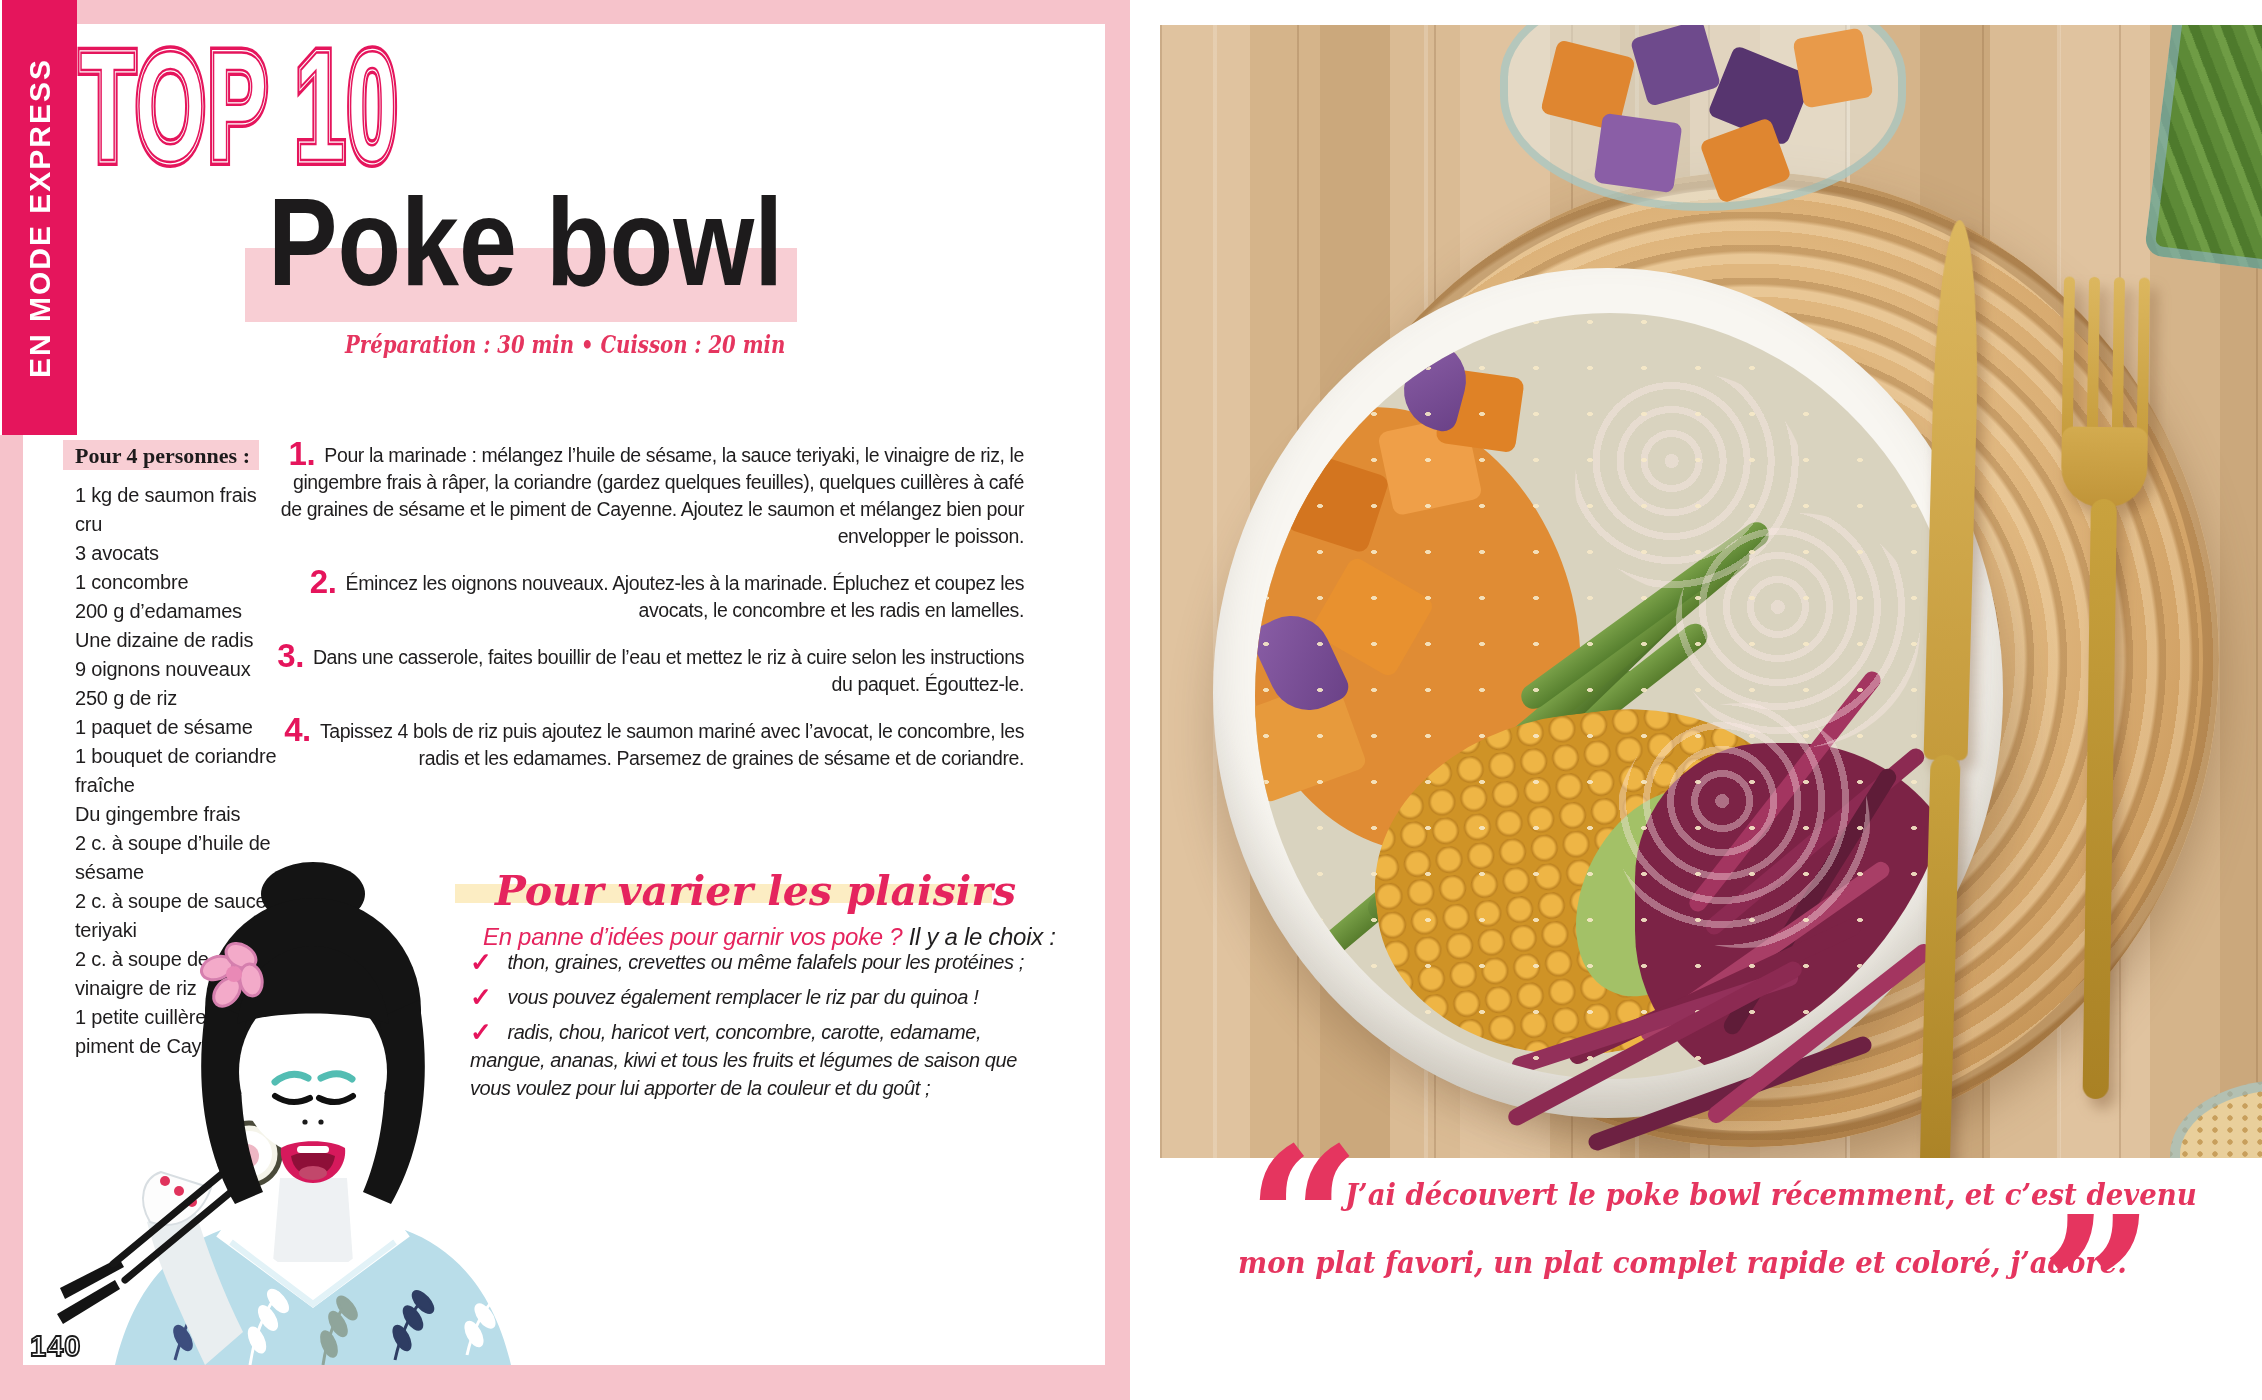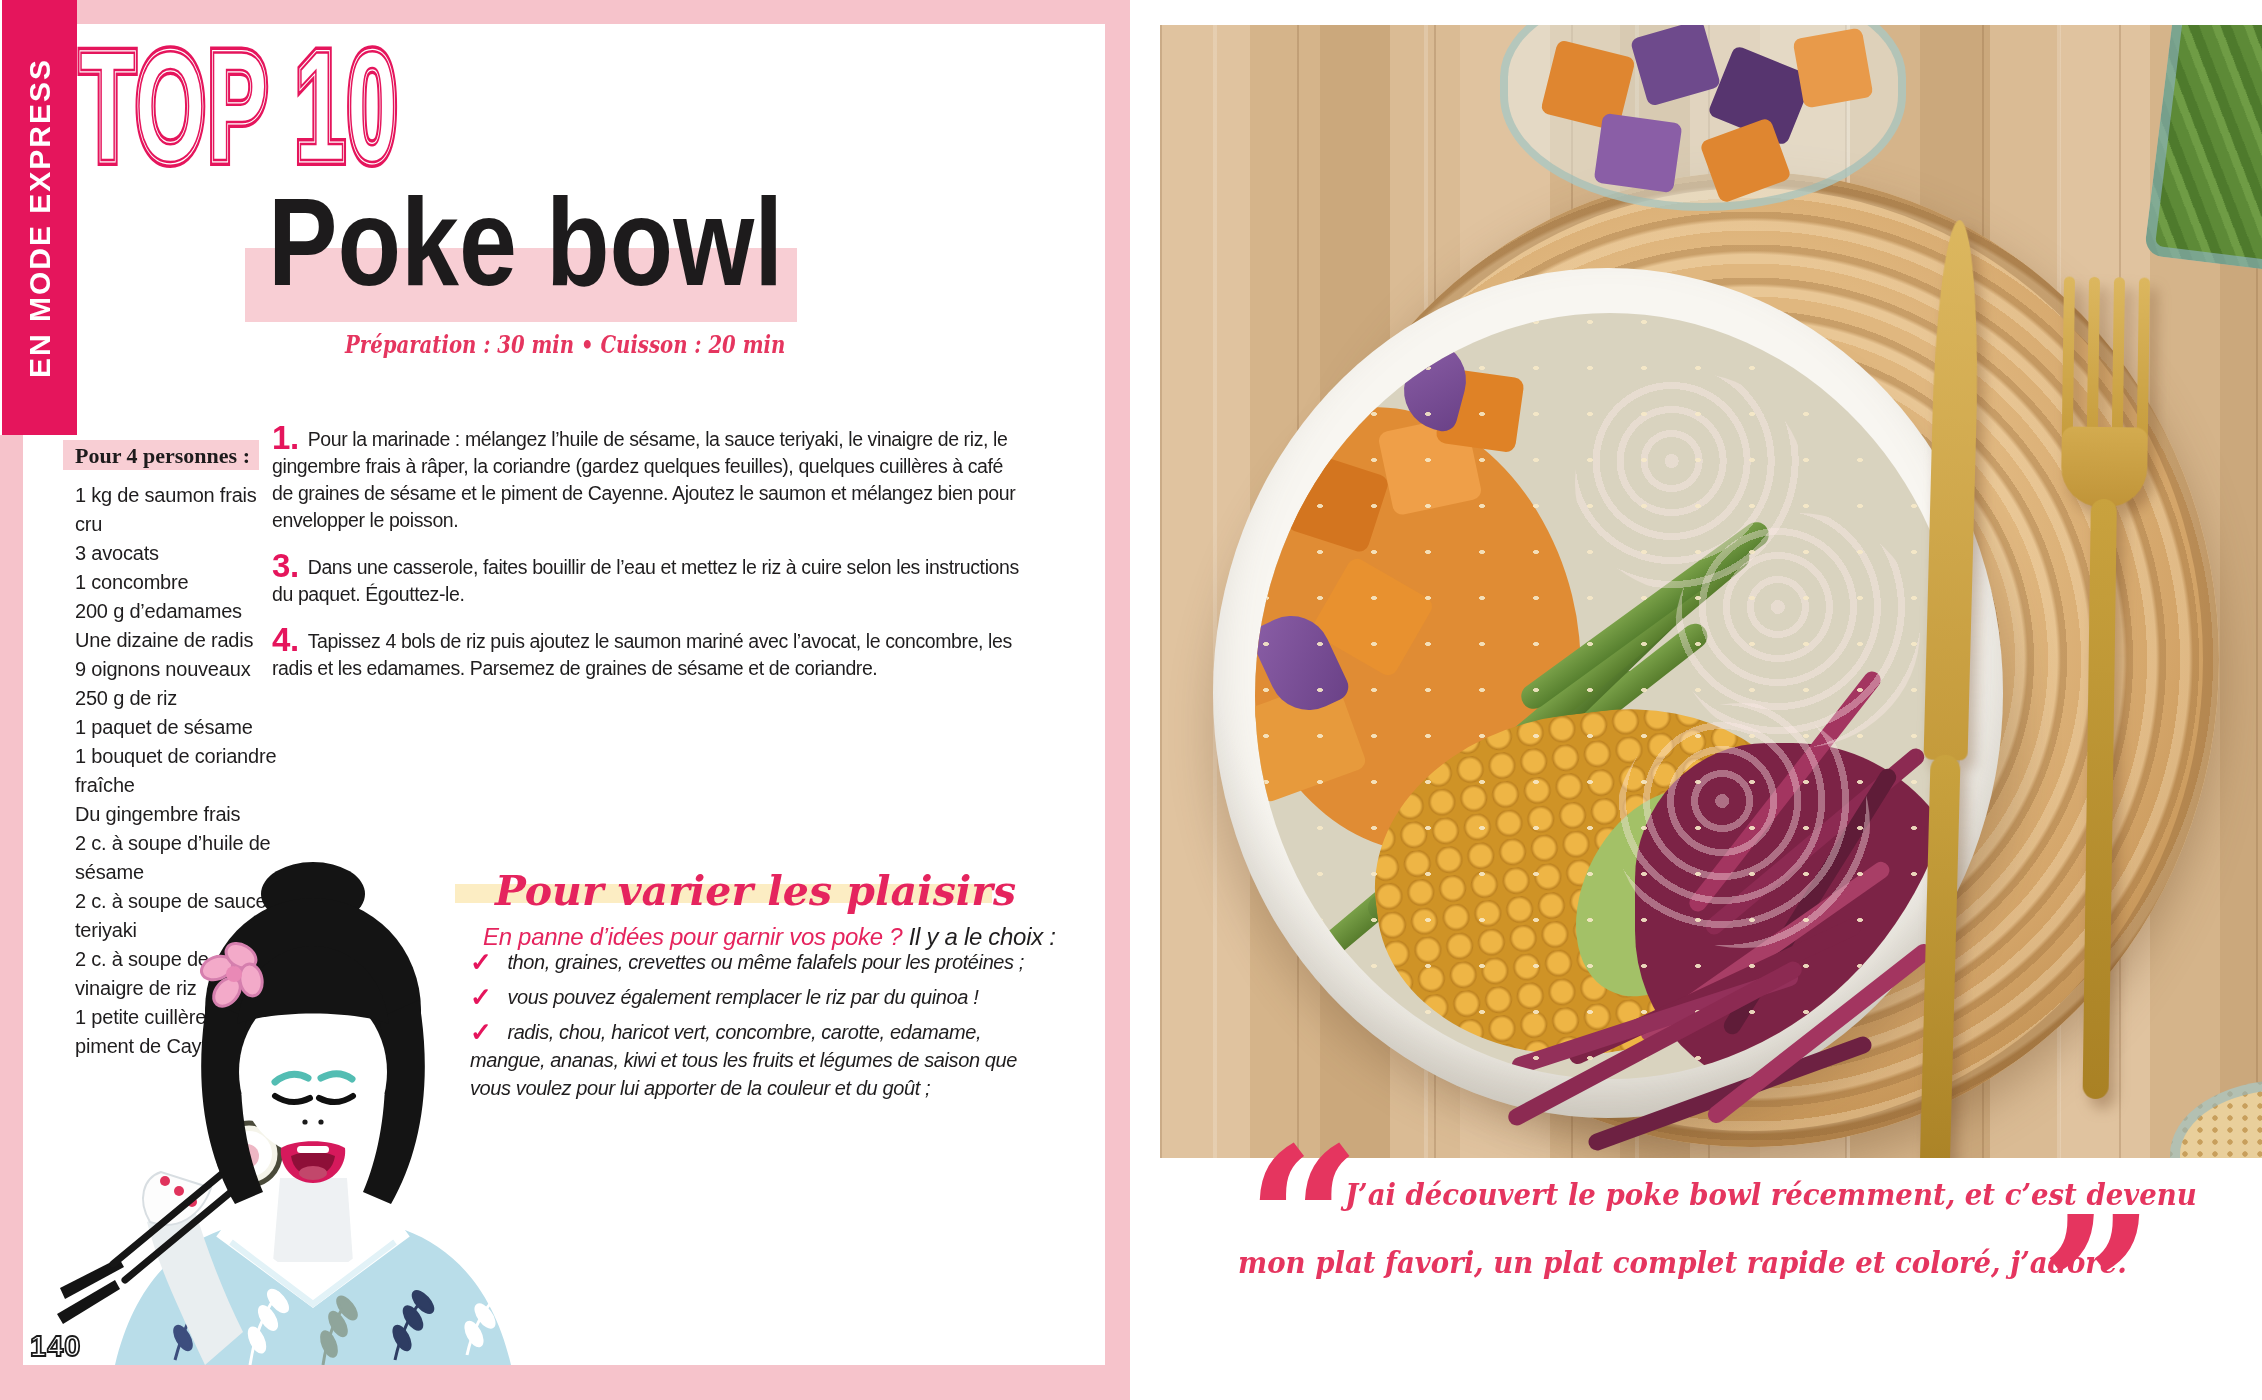--- a/index.html
+++ b/index.html
@@ -34,21 +34,21 @@
   .meta{position:absolute;left:345px;top:330px;font-family:"DejaVu Serif",serif;font-style:italic;
     font-weight:700;font-size:24px;color:#e5355f;transform:scaleX(.82);transform-origin:left top;white-space:nowrap;}
 
   
   .ing-band{position:absolute;left:63px;top:440px;width:196px;height:30px;background:#f8ced4;}
   .ing-head{position:absolute;left:75px;top:443px;margin:0;font-size:22px;font-weight:700;color:#1d1b1c;font-family:Liberation Serif, serif;}
   .ing-list{position:absolute;left:75px;top:481px;width:205px;}
   .ing-list p{margin:0;font-size:20px;line-height:29px;letter-spacing:-0.2px;}
 
   
-  .steps{position:absolute;left:272px;top:424px;width:752px;}
+  .steps{position:absolute;left:272px;top:440px;width:752px;text-align:right;}
   .step{margin:0 0 18px 0;font-size:19.5px;line-height:27px;letter-spacing:-0.4px;}
   .step-num{font-size:33px;font-weight:700;color:#e5155c;margin-right:9px;line-height:27px;vertical-align:-3px;}
 
   
   .var-band{position:absolute;left:455px;top:884px;width:537px;height:19px;background:#fcedc3;}
   .var-title{position:absolute;left:478px;top:850px;margin:17px;font-family:"DejaVu Serif",serif;
     font-style:italic;font-weight:700;font-size:41px;color:#e5245e;white-space:nowrap;z-index:2;}
   .var-intro{position:absolute;left:470px;top:910px;margin:13px;font-style:italic;font-size:24px;letter-spacing:-0.3px;}
   .var-intro-pink{color:#e5245e;}
   .var-intro-rest{color:#1f1d1e;}
@@ -162,20 +162,21 @@
     <p>1 bouquet de coriandre fraîche</p>
     <p>Du gingembre frais</p>
     <p>2 c. à soupe d’huile de sésame</p>
     <p>2 c. à soupe de sauce teriyaki</p>
     <p>2 c. à soupe de vinaigre de riz</p>
     <p>1 petite cuillère de piment de Cayenne</p>
   </div>
 
   <div class="steps">
     <p class="step"><span class="step-num">1.</span><span>Pour la marinade : mélangez l’huile de sésame, la sauce teriyaki, le vinaigre de riz, le gingembre frais à râper, la coriandre (gardez quelques feuilles), quelques cuillères à café de graines de sésame et le piment de Cayenne. Ajoutez le saumon et mélangez bien pour envelopper le poisson.</span></p>
+    <p class="step"><span class="step-num">2.</span><span>Émincez les oignons nouveaux. Ajoutez-les à la marinade. Épluchez et coupez les avocats, le concombre et les radis en lamelles.</span></p>
     <p class="step"><span class="step-num">3.</span><span>Dans une casserole, faites bouillir de l’eau et mettez le riz à cuire selon les instructions du paquet. Égouttez-le.</span></p>
     <p class="step"><span class="step-num">4.</span><span>Tapissez 4 bols de riz puis ajoutez le saumon mariné avec l’avocat, le concombre, les radis et les edamames. Parsemez de graines de sésame et de coriandre.</span></p>
   </div>
 
   <div class="var-band"></div>
   <h3 class="var-title">Pour varier les plaisirs</h3>
   <p class="var-intro">
     <span class="var-intro-pink">En panne d’idées pour garnir vos poke ? </span><span class="var-intro-rest">Il y a le choix :</span>
   </p>
   <div class="var-bullets">

